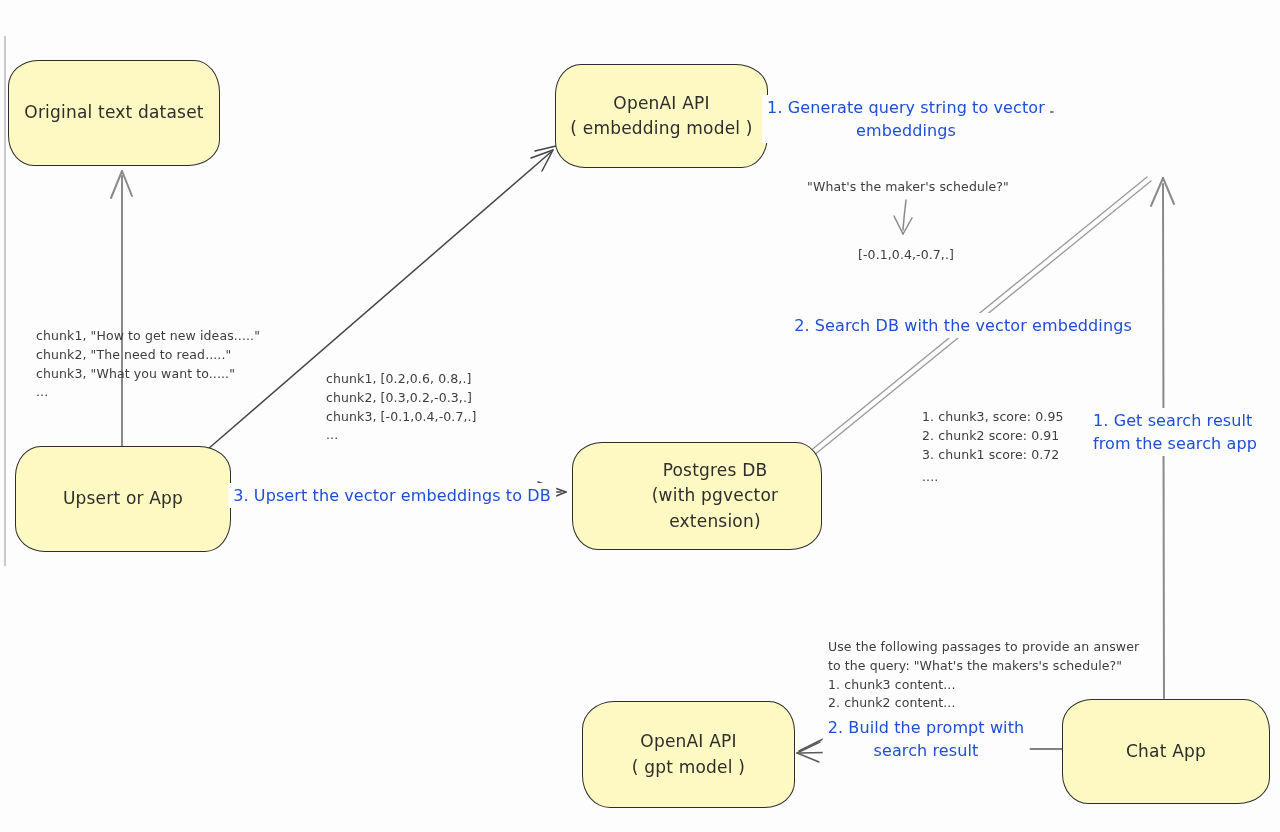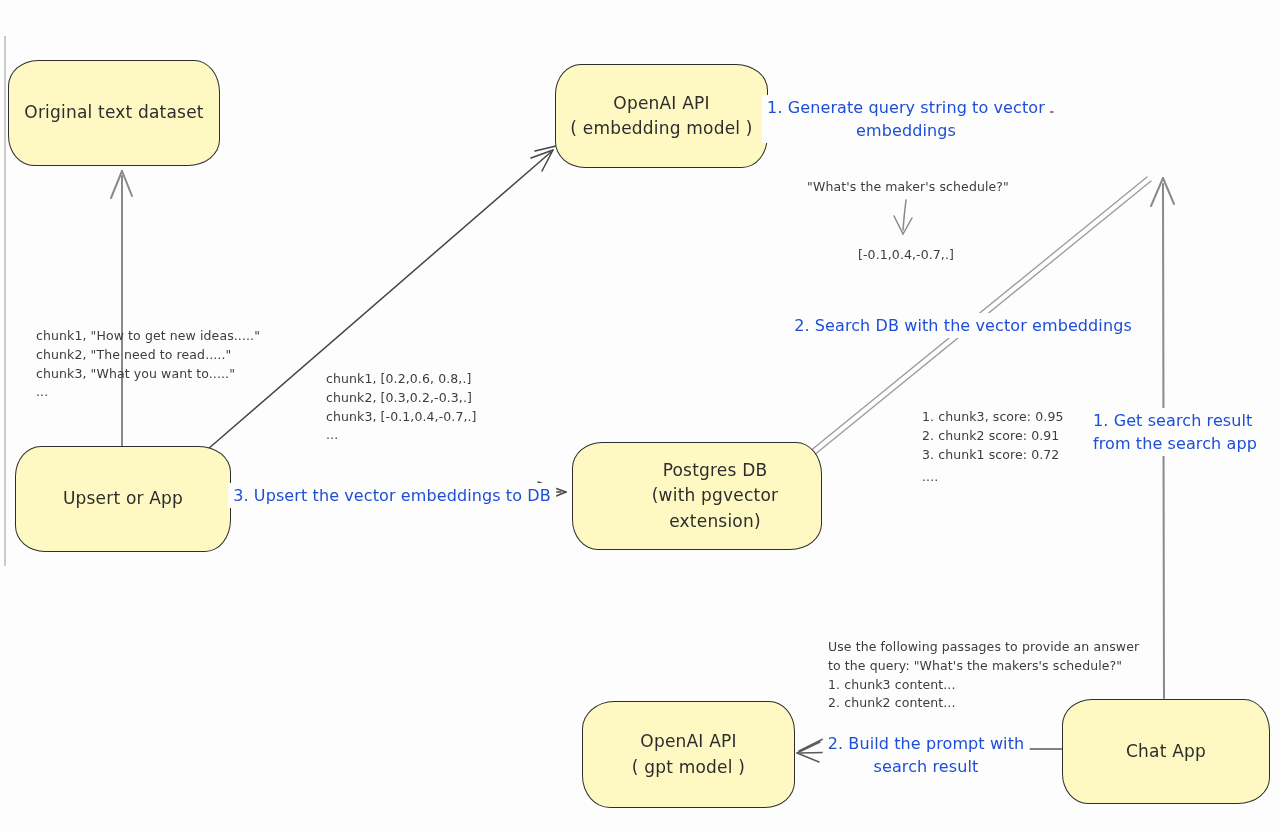--- a/index.html
+++ b/index.html
@@ -130,21 +130,21 @@
     <div>embeddings</div>
   </div>
 
   <div class="step-label center" style="left:963px;top:313px;">2. Search DB with the vector embeddings</div>
 
   <div class="step-label" style="left:1088px;top:408px;">
     <div>1. Get search result</div>
     <div>from the search app</div>
   </div>
 
-  <div class="step-label center" style="left:926px;top:731px;text-align:center;">
+  <div class="step-label center" style="left:926px;top:715px;text-align:center;">
     <div>2. Build the prompt with</div>
     <div>search result</div>
   </div>
 
   <div class="annot" style="left:36px;top:327px;">
     <div>chunk1, "How to get new ideas....."</div>
     <div>chunk2, "The need to read....."</div>
     <div>chunk3, "What you want to....."</div>
     <div>...</div>
   </div>

